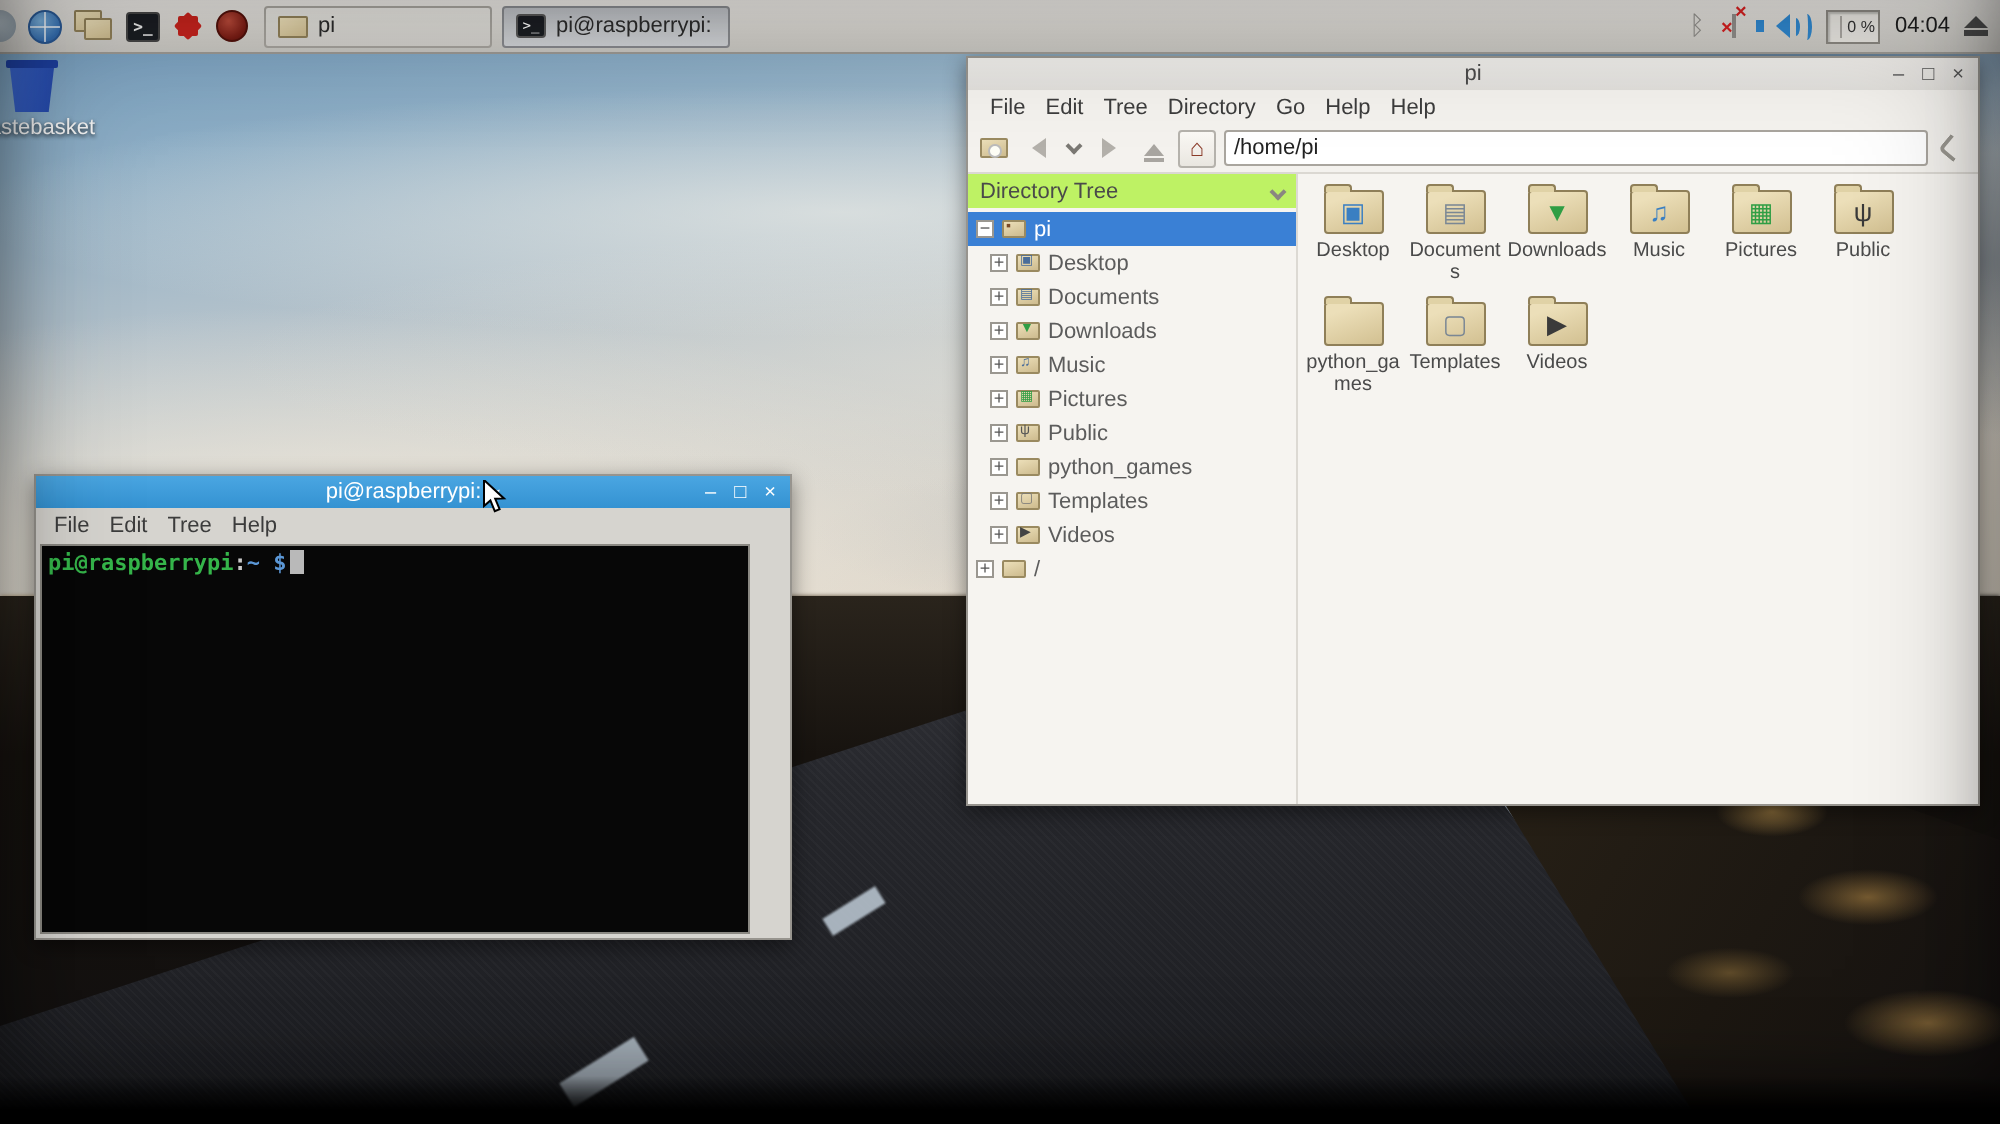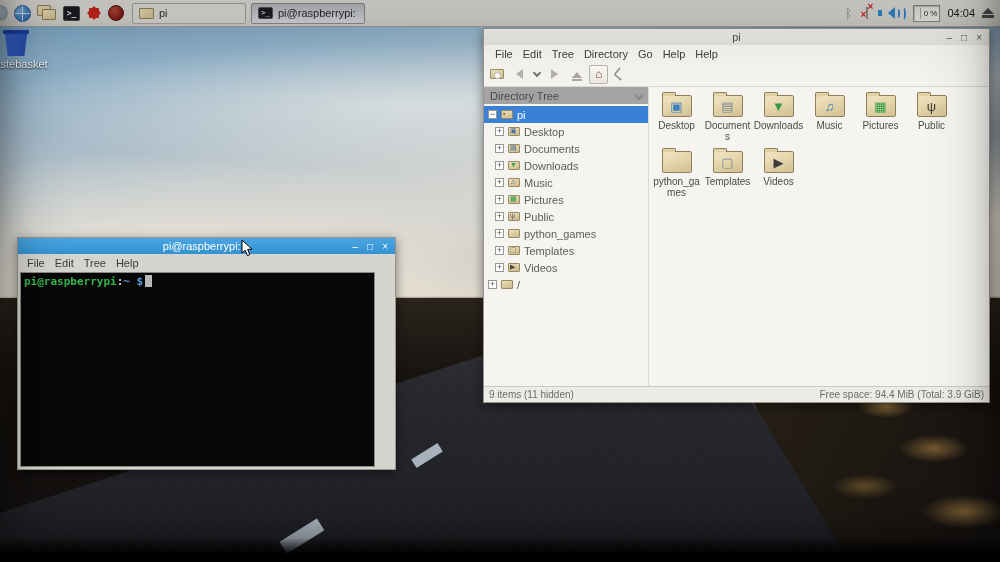--- a/index.html
+++ b/index.html
@@ -127,21 +127,21 @@
   .arr-up { display:flex; flex-direction:column; align-items:center; }
   .arr-up .t { width:0; height:0; border:5px solid transparent; border-bottom:6px solid #a8a5a0; }
   .arr-up .b { width:10px; height:2px; background:#a8a5a0; margin-top:1px; }
   .home-btn { width:19px; height:19px; border:1px solid #b5b2ac; border-radius:2px; background:linear-gradient(180deg,#fbf9f5,#e9e6e0);
     font-size:12px; color:#8a3a28; text-align:center; line-height:17px; }
   .path-entry { flex:1; height:18px; background:#fff; border:1px solid #a9a59e; border-radius:2px;
     font-size:11px; color:#222; padding:0 4px; line-height:16px; }
   .go-glyph { width:10px; height:10px; border-left:2px solid #9a9790; transform:rotate(40deg); border-bottom:2px solid #9a9790; border-radius:0 0 0 3px; }
   .fm-body { flex:1; display:flex; overflow:hidden; }
   .fm-sidebar { width:165px; border-right:1px solid #dcd9d3; display:flex; flex-direction:column; background:#f6f4f0; }
-  .sidebar-header { height:17px; display:flex; align-items:center; padding:0 6px; font-size:11px; color:#4a4a4a; background:#a3a3a3; }
+  .sidebar-header { height:17px; display:flex; align-items:center; padding:0 6px; font-size:11px; color:#4a4a4a; background:#bef264; }
   .sidebar-header .chev { margin-left:auto; width:6px; height:6px; border-right:2px solid #8a8780; border-bottom:2px solid #8a8780; transform:rotate(45deg); }
   .tree { flex:1; padding-top:2px; }
   .tree-row { height:17px; display:flex; align-items:center; gap:4px; padding-left:4px; font-size:11px; color:#5c5c5c; }
   .tree-row.indent { padding-left:11px; }
   .tree-row.selected { background:#3a80d5; color:#fff; }
   .expander { width:9px; height:9px; border:1px solid #9a9790; background:#fff; color:#555;
     font-size:9px; line-height:7px; text-align:center; flex:0 0 auto; }
   .expander.plus::before { content:"+"; }
   .expander.minus::before { content:"−"; }
   .minifolder { position:relative; width:12px; height:9px; background:linear-gradient(160deg,#ecdfb9,#cdbb8e);
@@ -287,20 +287,21 @@
         <span class="chev-down"></span>
       </span>
     <span class="ticon">
         <span class="arr-right"></span>
       </span>
     <span class="ticon arr-up">
         <span class="t"></span>
         <span class="b"></span>
       </span>
     <span class="home-btn">⌂</span>
+    <div class="path-entry">/home/pi</div>
     <span class="ticon">
         <span class="go-glyph"></span>
       </span>
   </div>
   <div class="fm-body">
     <div class="fm-sidebar">
       <div class="sidebar-header">
         <span>Directory Tree</span>
         <span class="chev"></span>
       </div>
@@ -430,24 +431,20 @@
         </div>
         <div class="grid-item">
           <span class="bigfolder">
               <i class="emblem em-dark">▶</i>
             </span>
           <span class="grid-label">Videos</span>
         </div>
       </div>
     </div>
   </div>
-  <div class="fm-status">
-    <span>9 items (11 hidden)</span>
-    <span class="right">Free space: 94.4 MiB (Total: 3.9 GiB)</span>
-  </div>
 </div>
 
 <div class="window term">
   <div class="term-titlebar">
     <div class="term-title">pi@raspberrypi: ~</div>
     <div class="winbtns">
       <span>–</span>
       <span>□</span>
       <span>×</span>
     </div>

